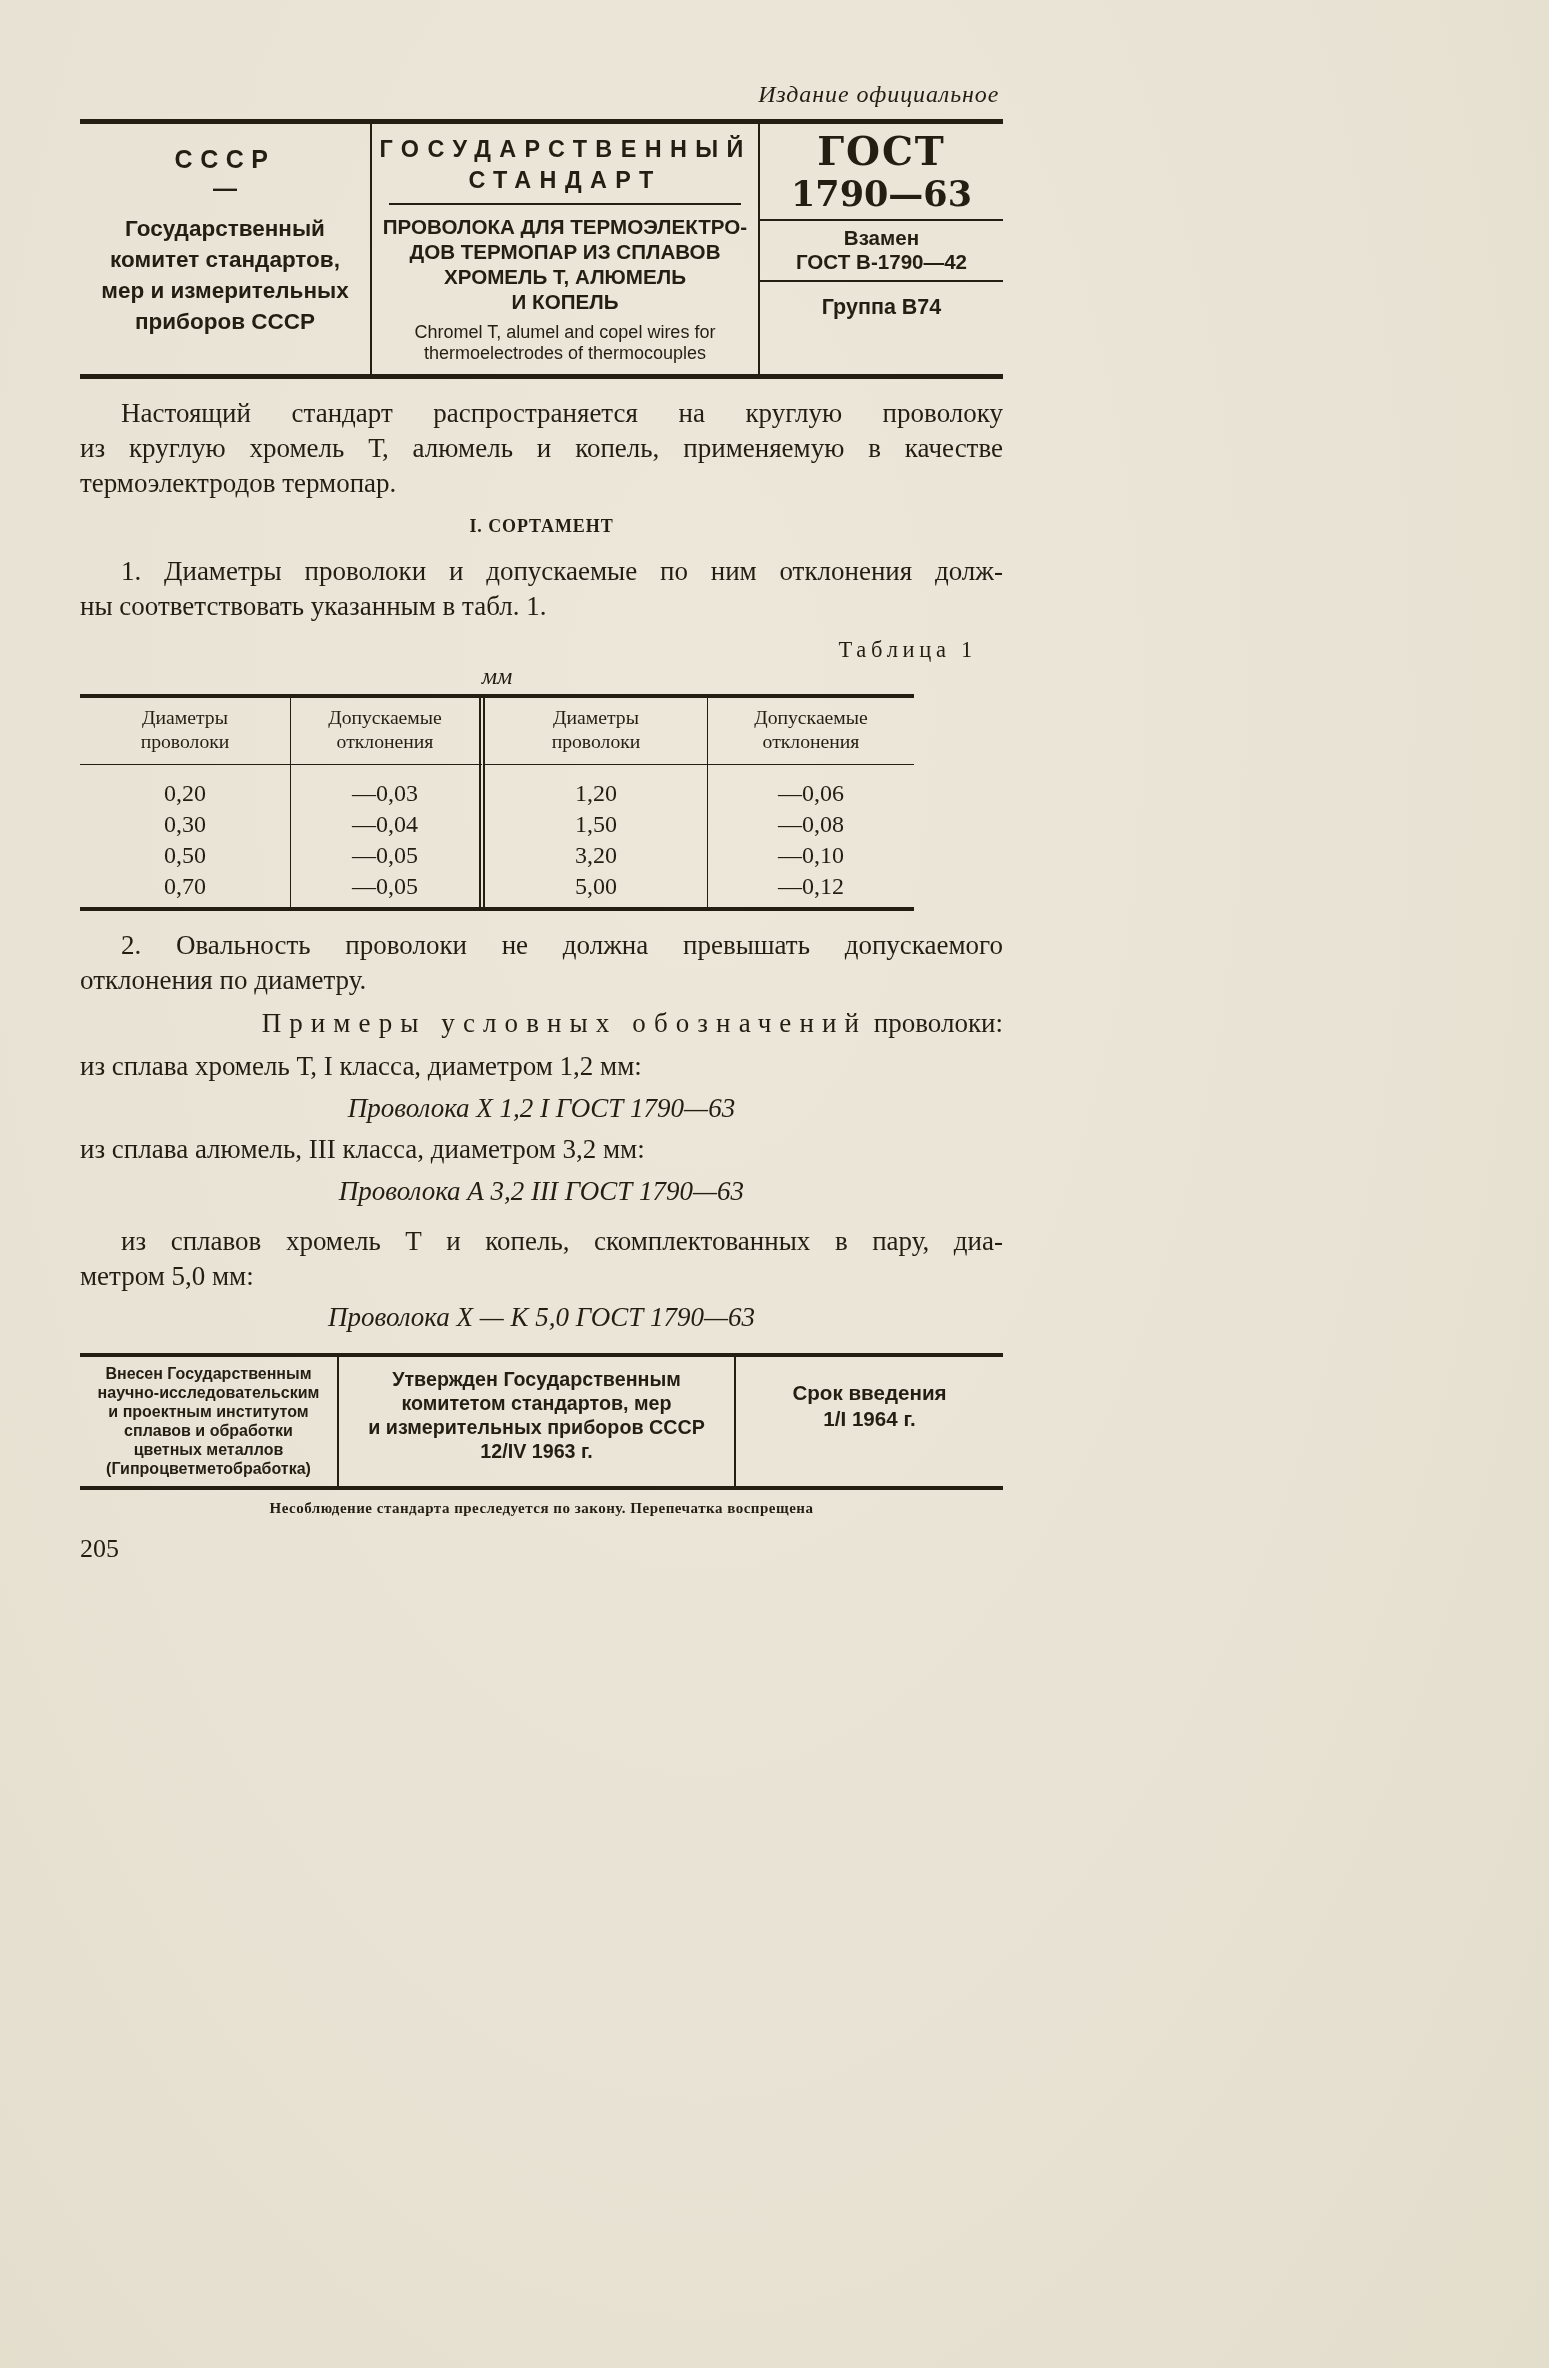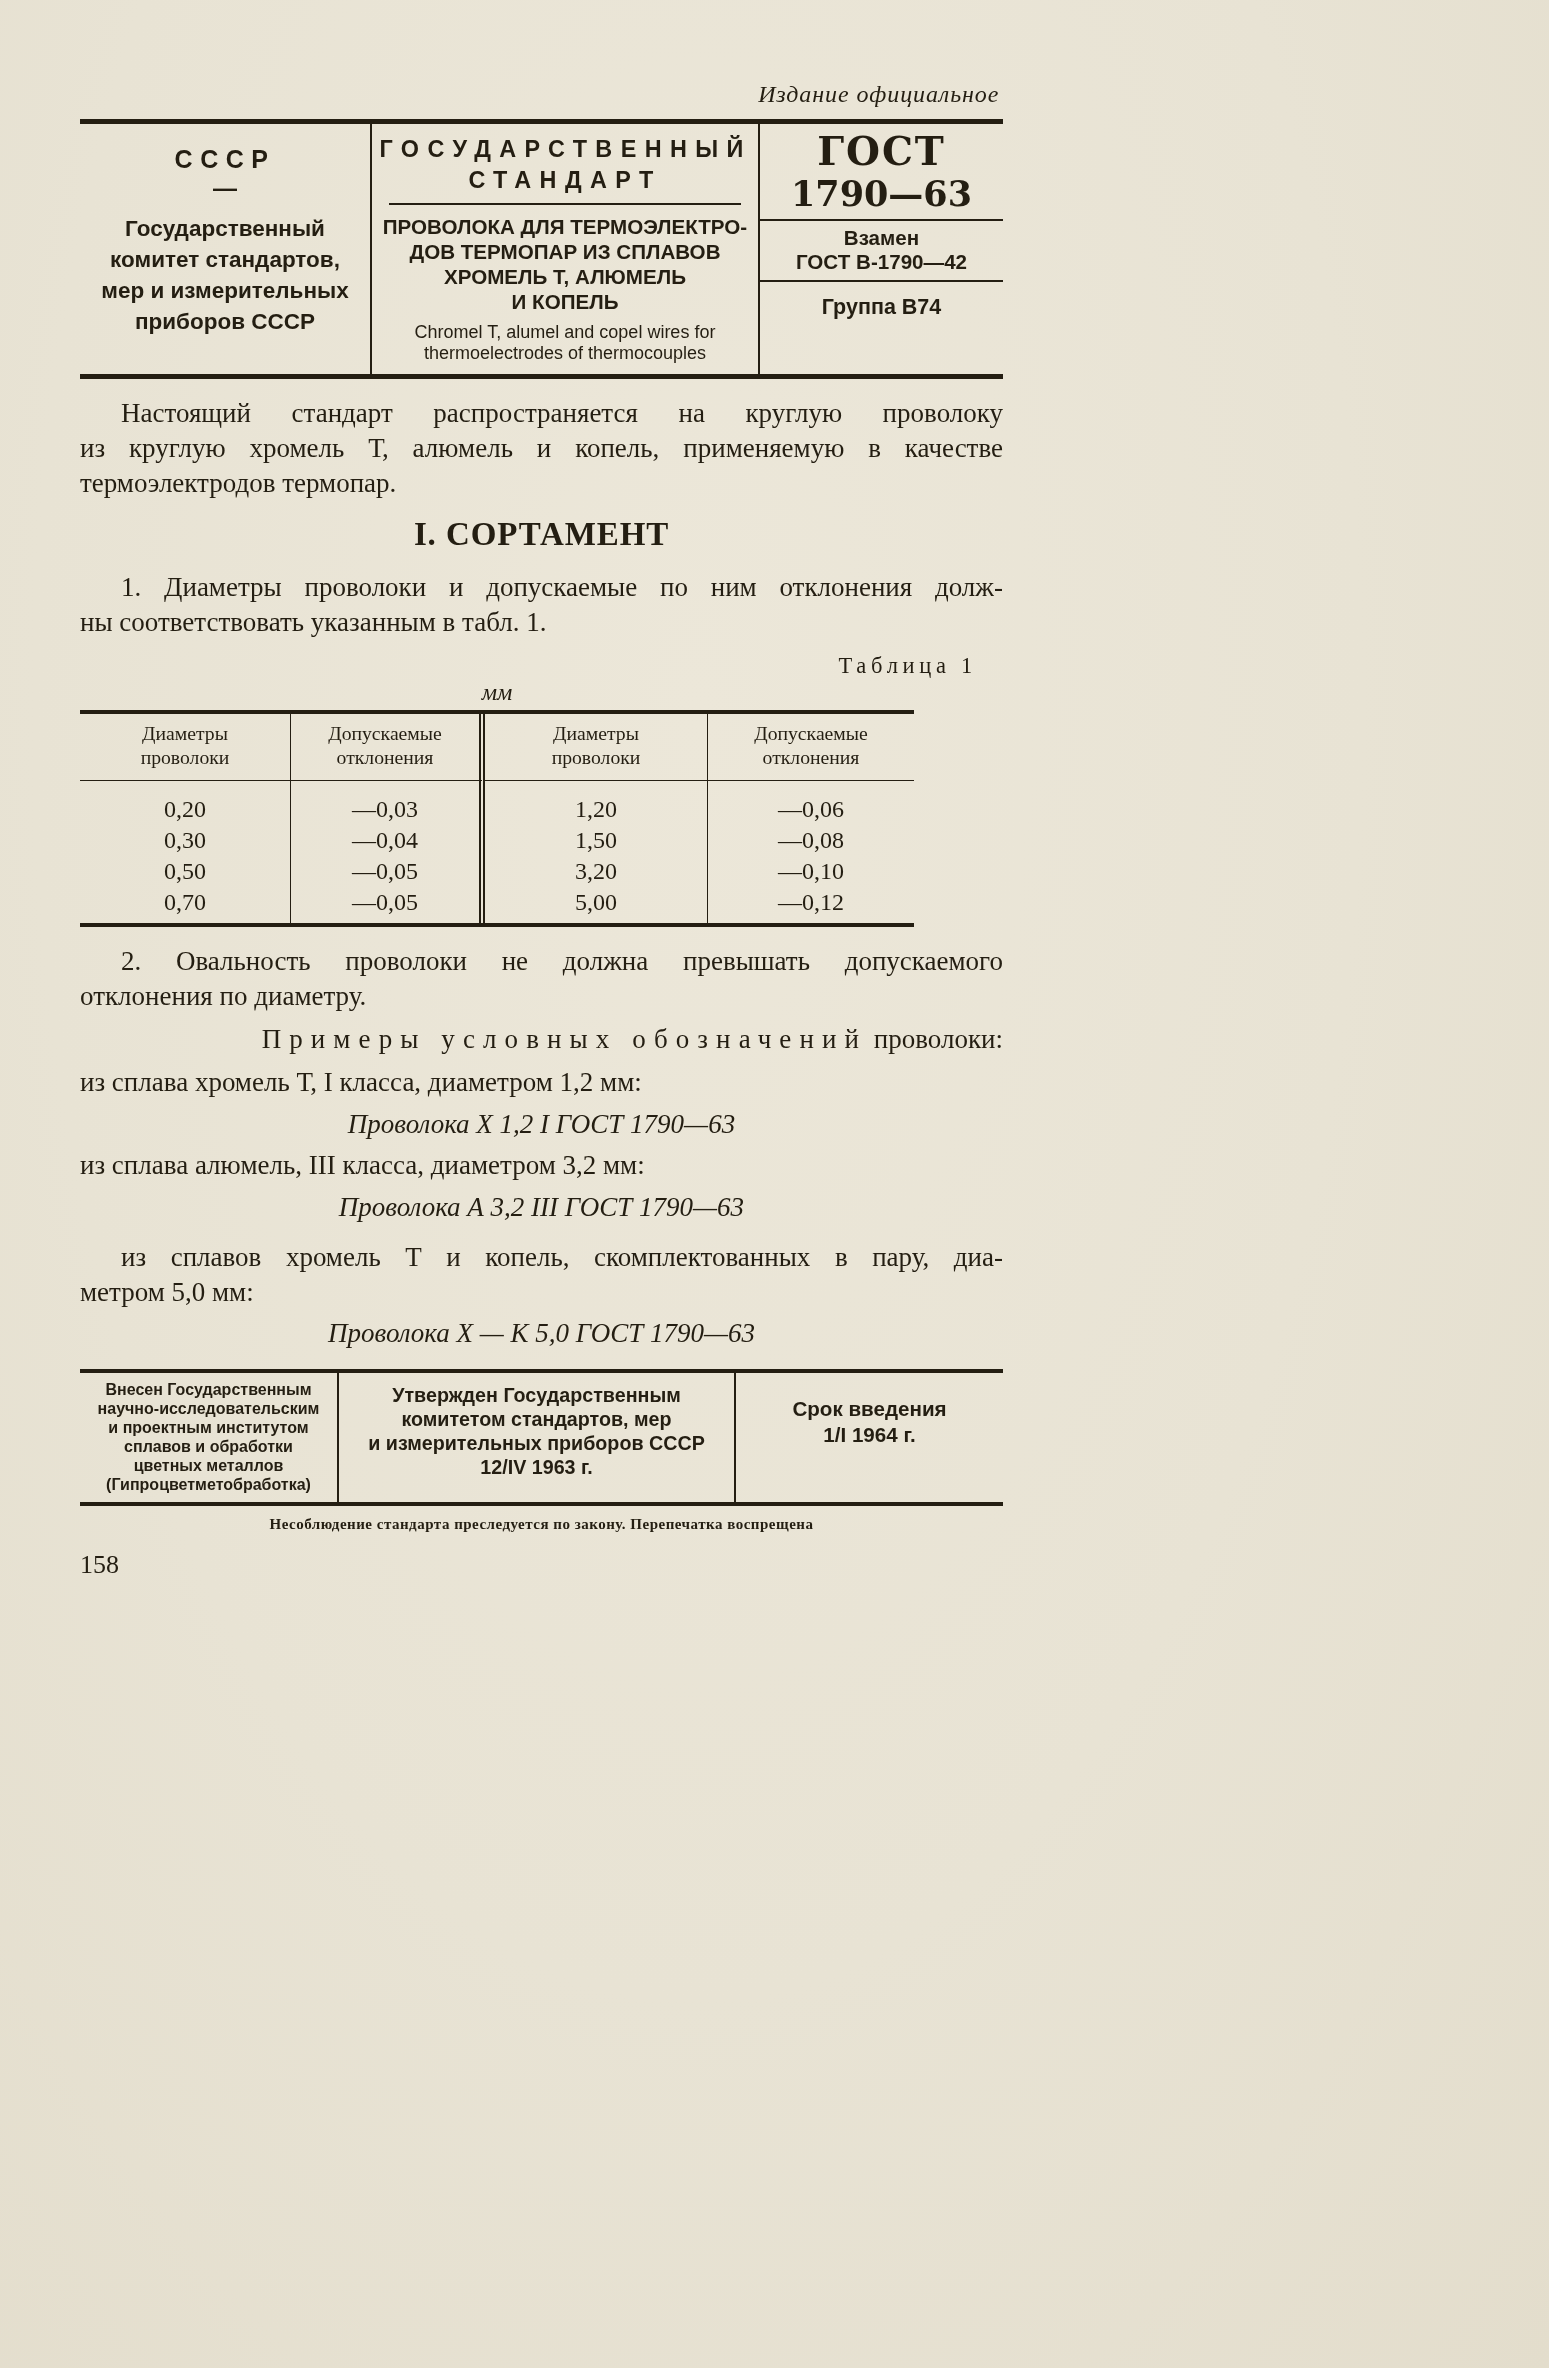--- a/index.html
+++ b/index.html
@@ -61,21 +61,21 @@
   .tb-replaces-code { font-weight: bold; font-size: 20.6px; line-height: 24px; }
   .tb-group { font-weight: bold; font-size: 21.5px; line-height: 26px; padding: 7.5px 0 5.6px; }
 
   
   .para { font-size: 27px; line-height: 35px; margin-top: 17px; }
   .jline { display: block; text-align: justify; text-align-last: justify; }
   .lline { display: block; }
   .indent { padding-left: 41px; text-align: right; }
   .section-heading {
     font-weight: bold;
-    font-size: 33px;
+    font-size: 18px;
     text-align: center;
     letter-spacing: 0.9px;
     margin: 15px 0 1.9px;
   }
 
   .table-label {
     text-align: right;
     padding-right: 26px;
     font-size: 22.5px;
     letter-spacing: 4.7px;
@@ -283,17 +283,17 @@
         <div class="ap-center-line">12/IV 1963 г.</div>
       </div>
       <div class="ap-right">
         <div class="ap-right-line">Срок введения</div>
         <div class="ap-right-line">1/I 1964 г.</div>
       </div>
     </div>
 
     <div class="legal">Несоблюдение стандарта преследуется по закону. Перепечатка воспрещена</div>
 
-    <div class="page-num">158</div>
+    <div class="page-num">205</div>
 
   </div>
 </div>
 
 
 </body></html>

